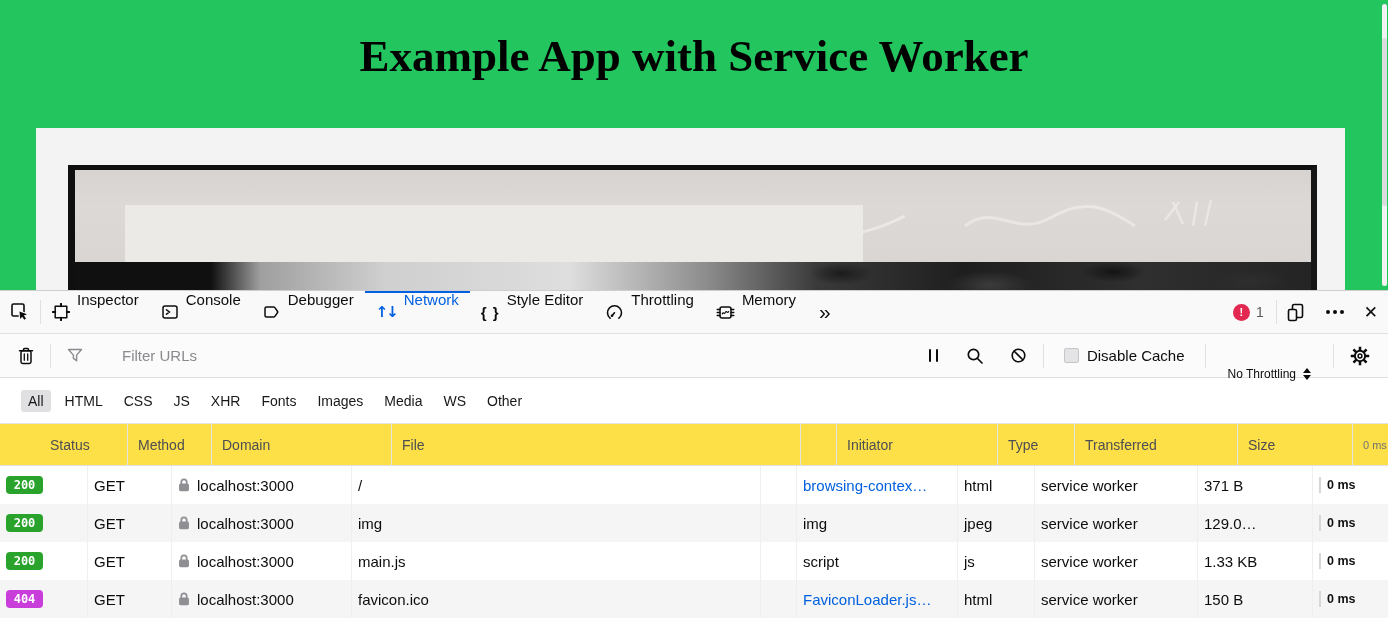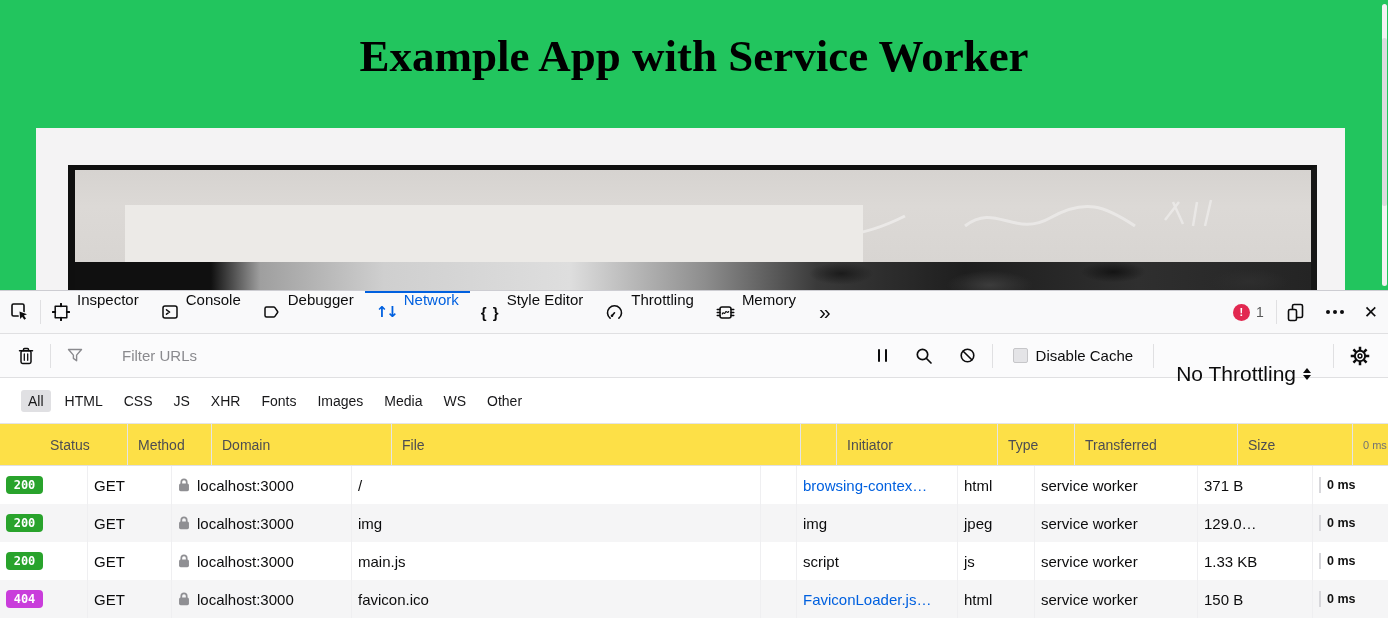--- a/index.html
+++ b/index.html
@@ -54,21 +54,21 @@
   .netbar{height:44px;display:flex;align-items:center;background:#fbfbfc;border-bottom:1px solid #e0e0e2;
           padding:0 8px;box-sizing:border-box;gap:6px;}
   .filter-wrap{display:flex;align-items:center;gap:7px;padding-left:10px;flex:1;}
   .filter-input{flex:1;border:none;outline:none;background:transparent;font-family:"Liberation Sans",sans-serif;
                 font-size:15px;color:#0c0c0d;margin-left:30px;}
   .filter-input::placeholder{color:#8a8a8e;}
   .pausebars{display:flex;gap:5px;padding:0 12px;}
   .pausebars i{width:2px;height:13px;background:#0c0c0d;border-radius:1px;}
   .cache{display:flex;align-items:center;gap:8px;padding:0 14px;font-size:15px;}
   .checkbox{width:15px;height:15px;border:1px solid #c6c6c9;background:#e4e4e7;border-radius:2px;box-sizing:border-box;}
-  .throttle{display:flex;align-items:center;gap:7px;padding:0 16px;font-size:21px;margin-top:37px;}
+  .throttle{display:flex;align-items:center;gap:7px;padding:0 16px;font-size:12px;margin-top:37px;}
   .updown{display:inline-flex;flex-direction:column;gap:2px;}
   .updown i{width:0;height:0;border-left:4px solid transparent;border-right:4px solid transparent;}
   .updown .u{border-bottom:5px solid #0c0c0d;}
   .updown .d{border-top:5px solid #0c0c0d;}
 
   .filterbar{height:46px;display:flex;align-items:center;gap:7px;padding:0 0 0 21px;background:#fff;
              border-bottom:1px solid #e4e4e6;font-size:14px;color:#18181a;box-sizing:border-box;}
   .pill{padding:3px 7px;border-radius:3px;cursor:default;}
   .pill.active{background:#e0e0e3;}
 

